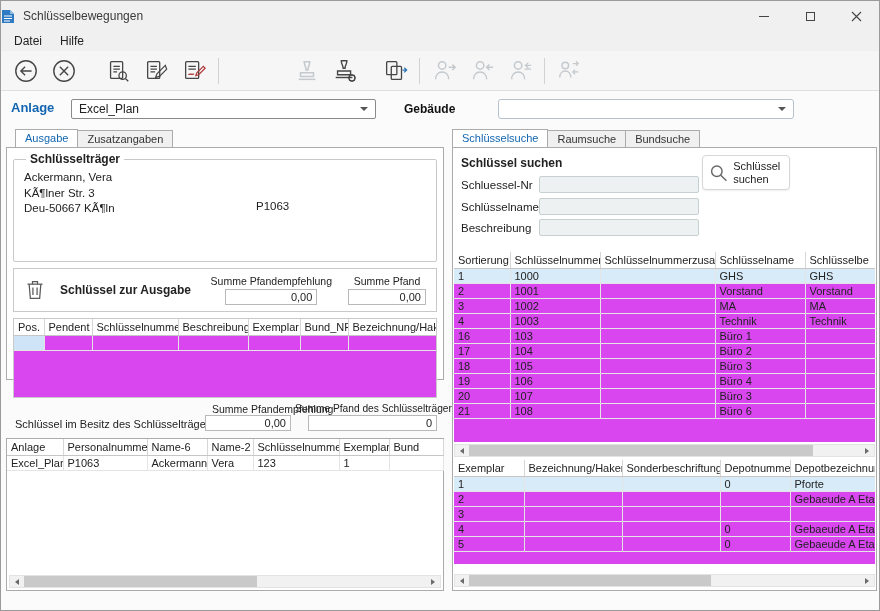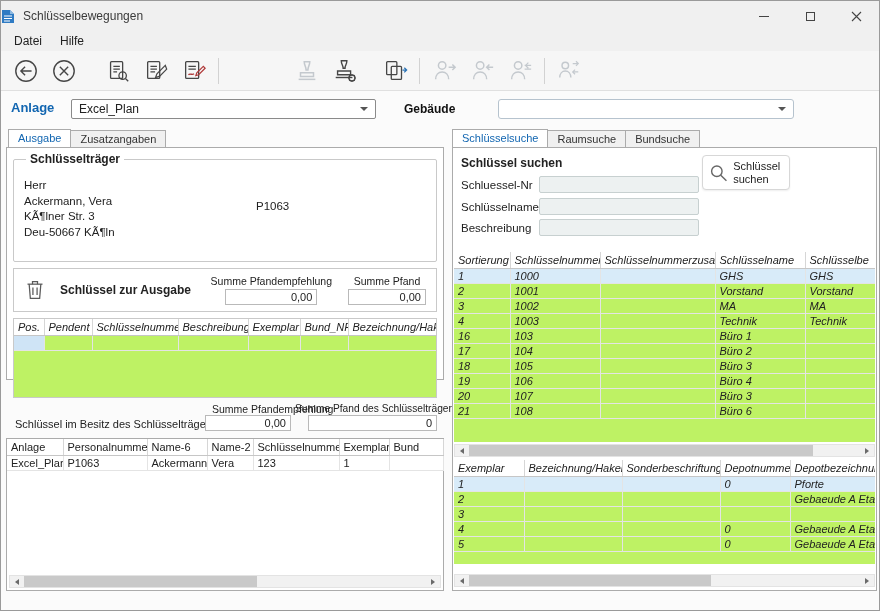--- a/index.html
+++ b/index.html
@@ -31,21 +31,21 @@
   .filter-row{position:absolute;top:90px;left:0;right:0;height:38px;}
   .anlage-label{position:absolute;left:10px;top:9px;color:#1266b1;font-weight:bold;font-size:13px;}
   .combo{position:absolute;display:flex;align-items:center;justify-content:space-between;padding:0 7px;background:#fff;border:1px solid #8a8a8a;border-radius:2px;height:20px;font-size:12px;color:#222;}
   #anlage-combo{left:70px;top:8px;width:305px;}
   .gebaeude-label{position:absolute;left:403px;top:11px;font-weight:bold;font-size:12px;color:#111;}
   #gebaeude-combo{left:497px;top:8px;width:296px;border:1px solid #b6c3ce;border-radius:3px;}
   .chevron{width:0;height:0;border-left:4px solid transparent;border-right:4px solid transparent;border-top:4px solid #555;}
 
   
   .tabstrip{position:absolute;top:128px;display:flex;align-items:flex-end;}
-  #left-tabs{left:7px;justify-content:flex-end;} #right-tabs{left:451px;}
+  #left-tabs{left:14px;justify-content:flex-end;} #right-tabs{left:451px;}
   .tab{height:18px;padding:2px 9px;border:1px solid #ababab;background:#f0f0f0;font-size:11px;margin-right:-1px;color:#333;white-space:nowrap;}
   .tab.active{background:#fff;color:#1266b1;height:19px;position:relative;z-index:3;}
 
   
   .page{position:absolute;background:#fff;border:1px solid #ababab;}
   #left-page{left:5px;top:146px;width:438px;height:233px;}
   #lower-left-box{left:5px;top:437px;width:438px;height:153px;}
   #right-page{left:451px;top:146px;width:425px;height:444px;}
 
   
@@ -59,21 +59,21 @@
   #issue-box{position:absolute;left:6px;top:120px;width:424px;height:44px;border:1px solid #c9c9c9;display:flex;align-items:center;padding:0 8px;background:#fff;}
   .trash-btn{width:26px;height:26px;display:flex;align-items:center;justify-content:center;color:#5a5a5a;}
   #issue-label{margin-left:12px;font-size:12px;font-weight:bold;}
   .sum-cluster{margin-left:auto;display:flex;gap:16px;padding-right:2px;}
   .sum-col{display:flex;flex-direction:column;align-items:center;gap:2px;}
   .sum-col .lbl{font-size:10.5px;color:#222;white-space:nowrap;}
   .sum-field{height:16px;border:1px solid #b9b9b9;background:#fff;font-size:11px;display:flex;align-items:center;justify-content:flex-end;padding:0 4px;}
   .w92{width:92px;} .w78{width:78px;}
 
   
-  .grid-box{position:absolute;background:#bef264;overflow:hidden;font-style:italic;}
+  .grid-box{position:absolute;background:#d946ef;overflow:hidden;}
   #issue-table-box{left:6px;top:170px;width:424px;height:80px;border:1px solid #c9c9c9;}
   table.grid{border-collapse:collapse;table-layout:fixed;font-size:11px;}
   .grid th{font-weight:normal;text-align:left;padding:2px 4px;border-right:1px solid #d6d6d6;border-bottom:1px solid #c6c6c6;background:#fff;height:14px;white-space:nowrap;overflow:hidden;}
   .grid td{padding:1px 4px;border-right:1px solid #e4e4e4;border-bottom:1px solid #e4e4e4;height:15px;white-space:nowrap;overflow:hidden;color:#222;}
   .issue-grid tr.selected td:first-child{background:#cfe4f6;}
   .data-grid tr.selected td{background:#d8ebf9;}
 
   
   .totals-lbl{position:absolute;font-size:10.5px;color:#222;white-space:nowrap;}
   #totals-lbl1{left:205px;top:255px;}
@@ -245,21 +245,20 @@
 
 <div class="tabstrip" id="left-tabs">
   <div class="tab active">Ausgabe</div>
   <div class="tab">Zusatzangaben</div>
 </div>
 
 <div class="page" id="left-page">
 
   <fieldset id="keyholder">
     <legend>Schlüsselträger</legend>
-    <div class="kh-line kh-first">Herr</div>
     <div class="kh-line">Ackermann, Vera</div>
     <div class="kh-line">KÃ¶lner Str. 3</div>
     <div class="kh-line">Deu-50667 KÃ¶ln</div>
     <span id="personnel-no">P1063</span>
   </fieldset>
 
   <div id="issue-box">
     <div class="trash-btn">
       <svg width="20" height="22" viewBox="0 0 24 26" fill="none" stroke="currentColor" stroke-width="1.5">
           <path d="M3 6h18"></path>

